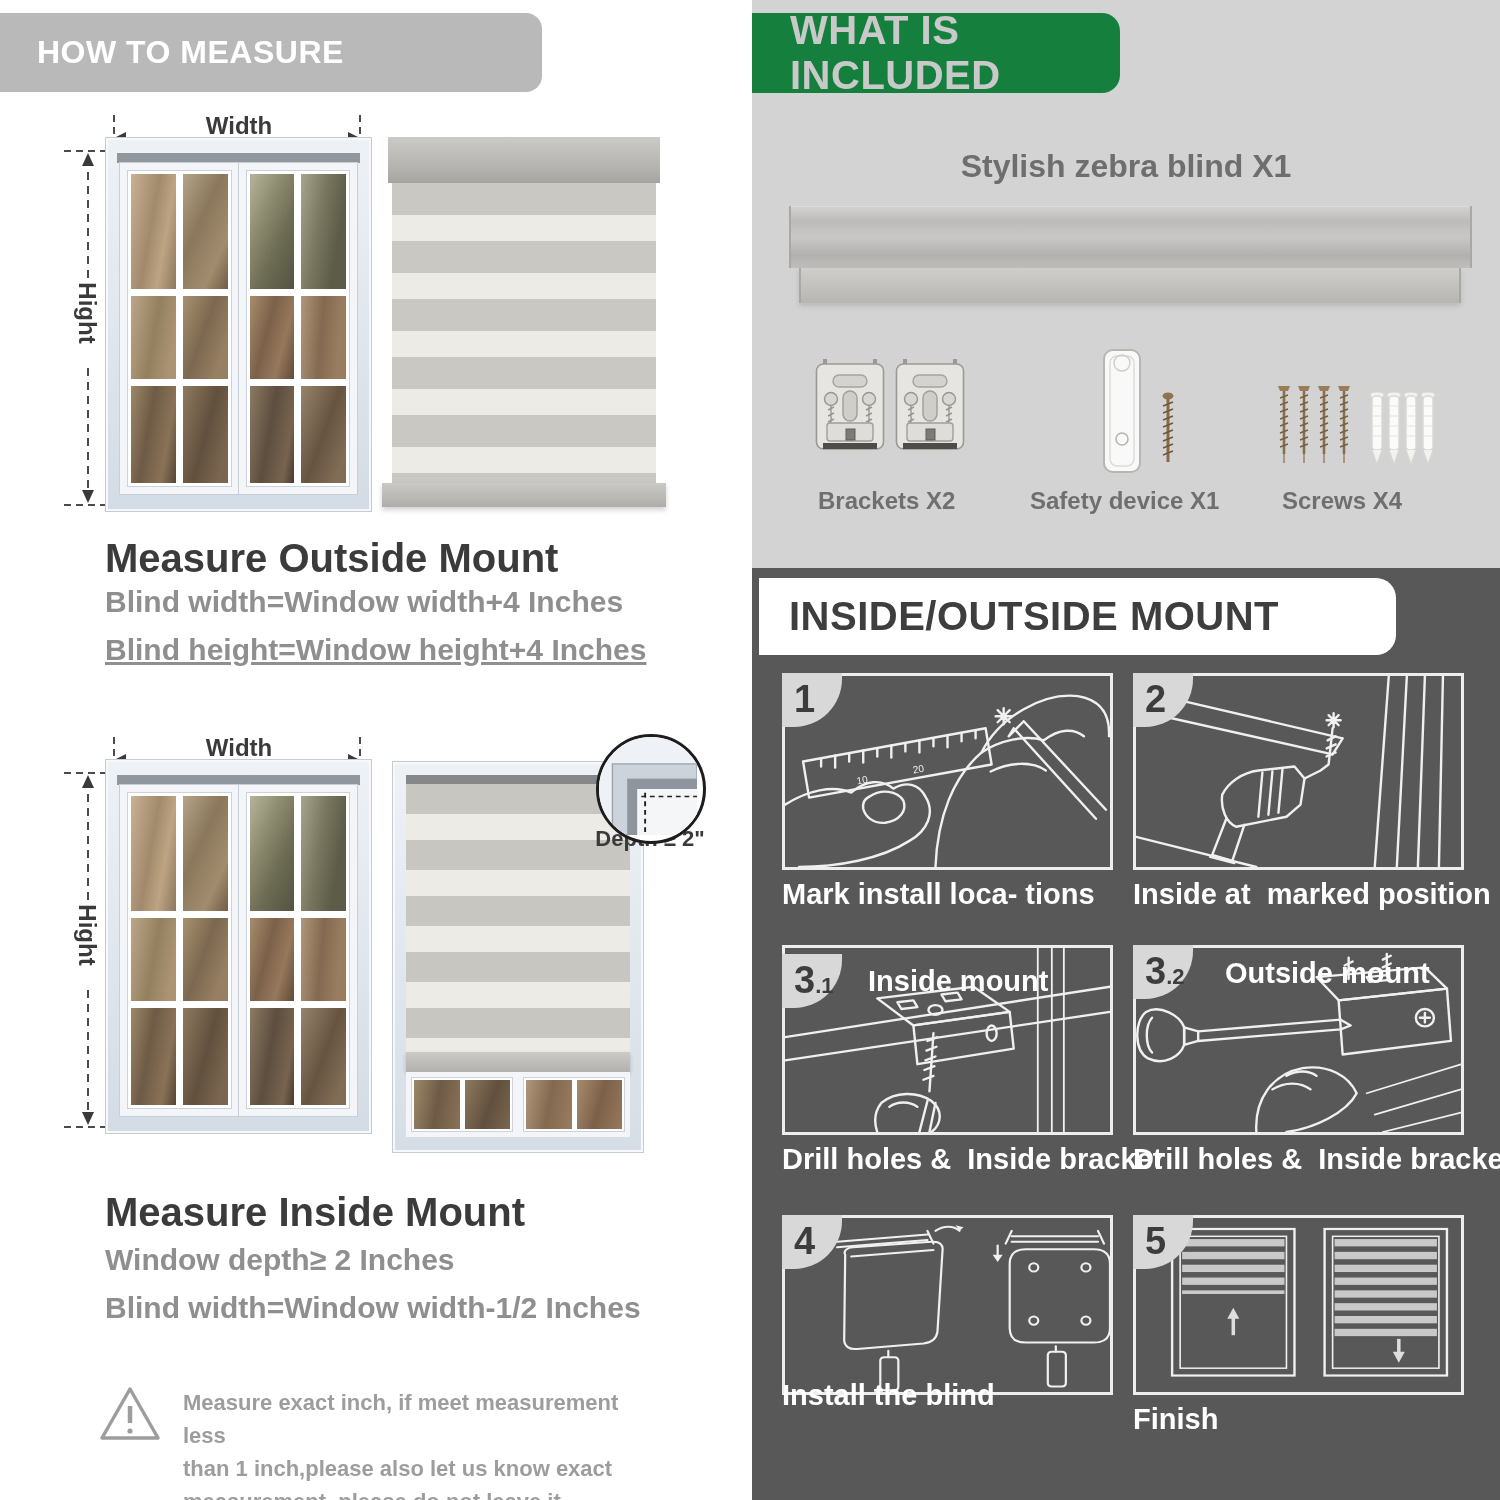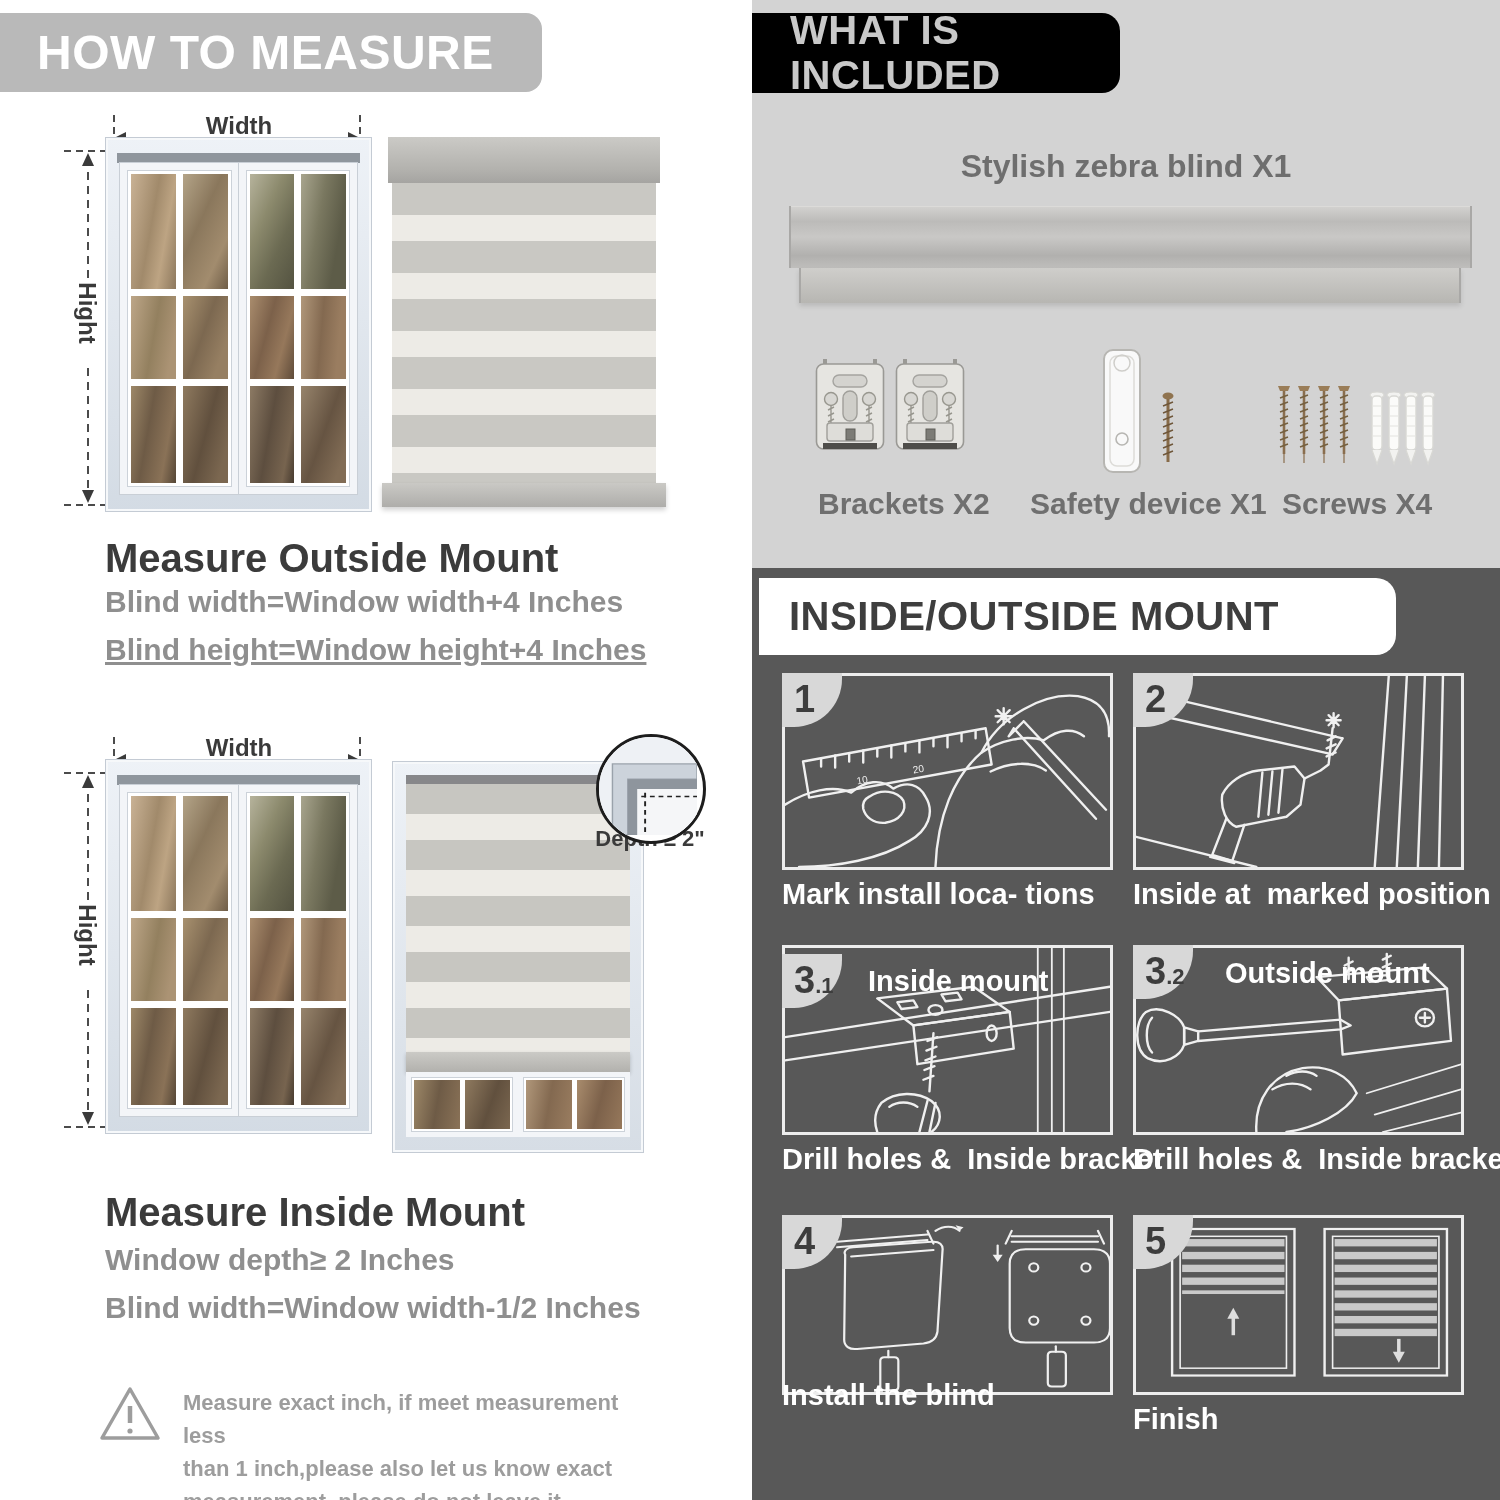--- a/index.html
+++ b/index.html
@@ -3,22 +3,22 @@
 <meta charset="utf-8">
 <style>
   html,body{margin:0;padding:0;background:#fff;}
   #canvas{position:relative;width:1500px;height:1500px;background:#ffffff;overflow:hidden;
           font-family:"Liberation Sans",sans-serif;}
   .abs{position:absolute;}
 
   
   .banner{position:absolute;display:flex;align-items:center;font-weight:bold;letter-spacing:.5px;}
   .banner-left{left:0;top:13px;width:505px;height:79px;background:#b9b9b9;border-radius:0 16px 16px 0;
-               color:#ffffff;font-size:48px;padding-left:37px;text-align:right;}
-  .banner-included{left:752px;top:13px;width:330px;height:80px;background:#000000;border-radius:0 18px 18px 0;
+               color:#ffffff;font-size:32px;padding-left:37px;text-align:right;}
+  .banner-included{left:752px;top:13px;width:330px;height:80px;background:#15803d;border-radius:0 18px 18px 0;
                color:#c9c9c9;font-size:40px;padding-left:38px;}
   .banner-mount{left:759px;top:578px;width:607px;height:77px;background:#ffffff;border-radius:0 20px 20px 0;
                color:#3e3e3e;font-size:40px;padding-left:30px;}
 
   
   .panel-light{left:752px;top:0;width:748px;height:568px;background:#d3d3d3;}
   .panel-dark{left:752px;top:568px;width:748px;height:932px;background:#585858;}
 
   
   .m-head{position:absolute;font-size:40px;font-weight:bold;color:#3b3b3b;margin-top:8px;}
@@ -84,21 +84,21 @@
 
   
   .product-label{position:absolute;left:752px;top:148px;width:748px;text-align:center;
                  font-size:32px;font-weight:bold;color:#6e6e6e;}
   .headrail{position:absolute;left:789px;top:206px;width:683px;height:62px;
             background:linear-gradient(180deg,#d3d2d0,#bcbbb9 25%,#c9c8c6 50%,#b1b0ae 80%,#bfbebc);
             box-shadow:inset 2px 0 0 #a9a8a6, inset -2px 0 0 #a9a8a6, inset 0 1px 0 #dcdbd9;}
   .headrail-bottom{position:absolute;left:799px;top:268px;width:662px;height:35px;
             background:linear-gradient(180deg,#cfcecb,#b7b6b2);
             box-shadow:0 3px 5px rgba(0,0,0,.12), inset 2px 0 0 #a9a8a6, inset -2px 0 0 #a9a8a6;}
-  .item-label{position:absolute;top:487px;font-size:30px;font-weight:bold;color:#6f6f6f;}
+  .item-label{position:absolute;top:487px;font-size:24px;font-weight:bold;color:#6f6f6f;}
 
   
   .step{position:absolute;width:331px;border:3px solid #ededed;background:#585858;box-sizing:border-box;}
   .badge{position:absolute;left:0;top:0;width:60px;height:54px;background:#d8d8d8;border-radius:0 0 48px 0;
          color:#3d3d3d;font-weight:bold;font-size:38px;padding:1px 0 0 12px;box-sizing:border-box;line-height:50px;}
   .badge .sub{font-size:22px;}
   .step-title{position:absolute;left:72px;top:12px;font-size:29px;font-weight:bold;color:#ffffff;}
   .caption{position:absolute;font-size:29px;font-weight:bold;color:#ffffff;white-space:pre;}
   .art{position:absolute;inset:0;width:100%;height:100%;}
 

